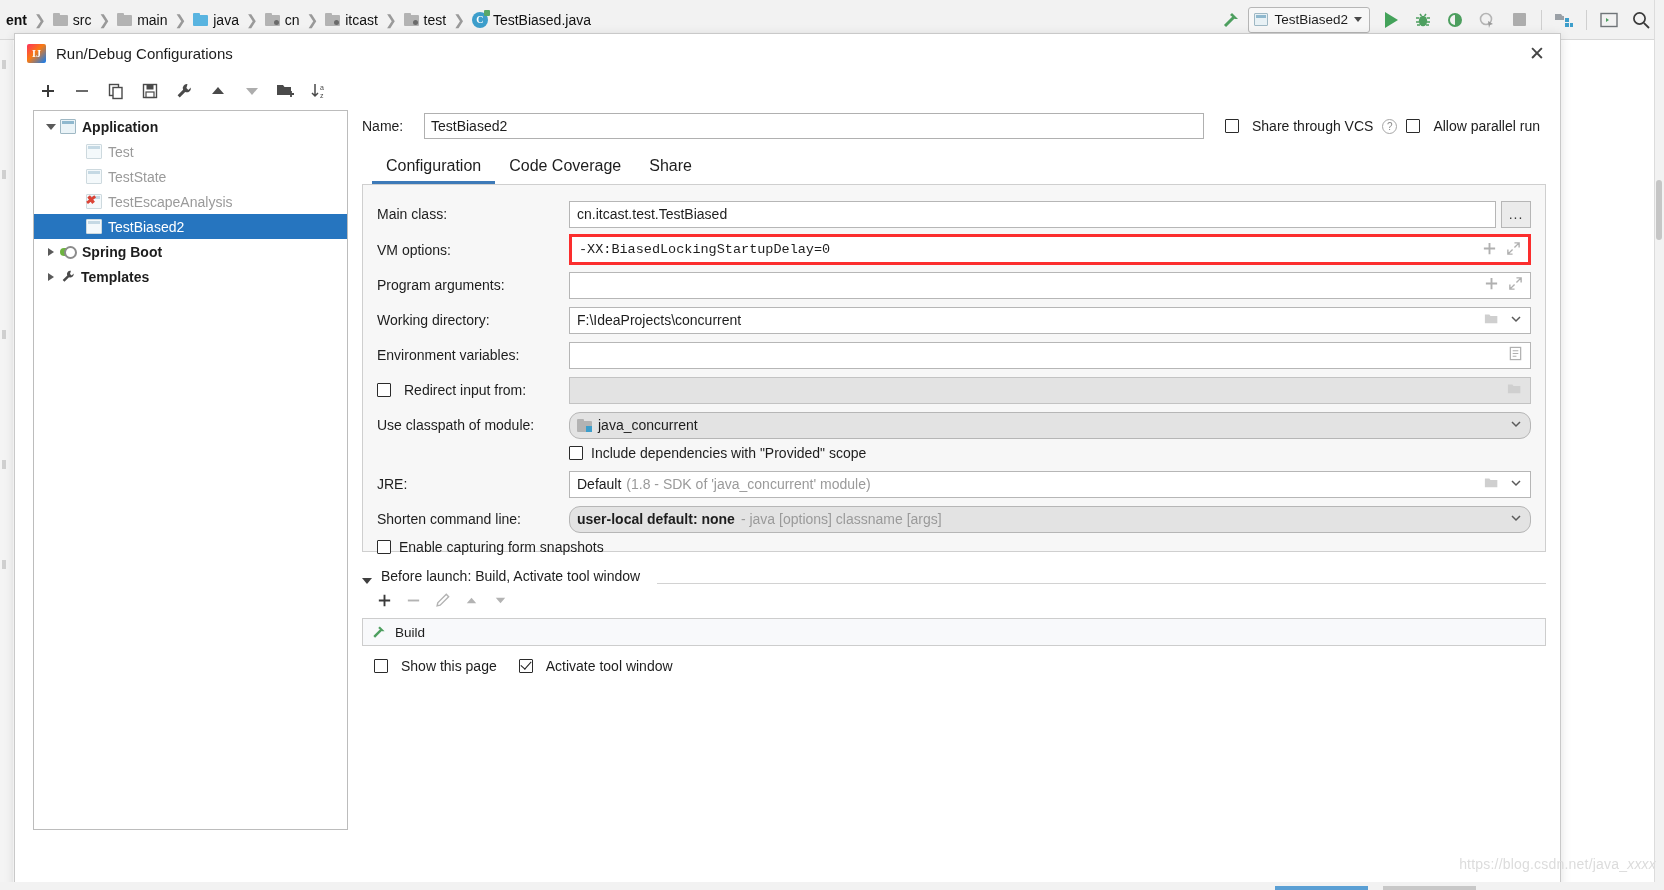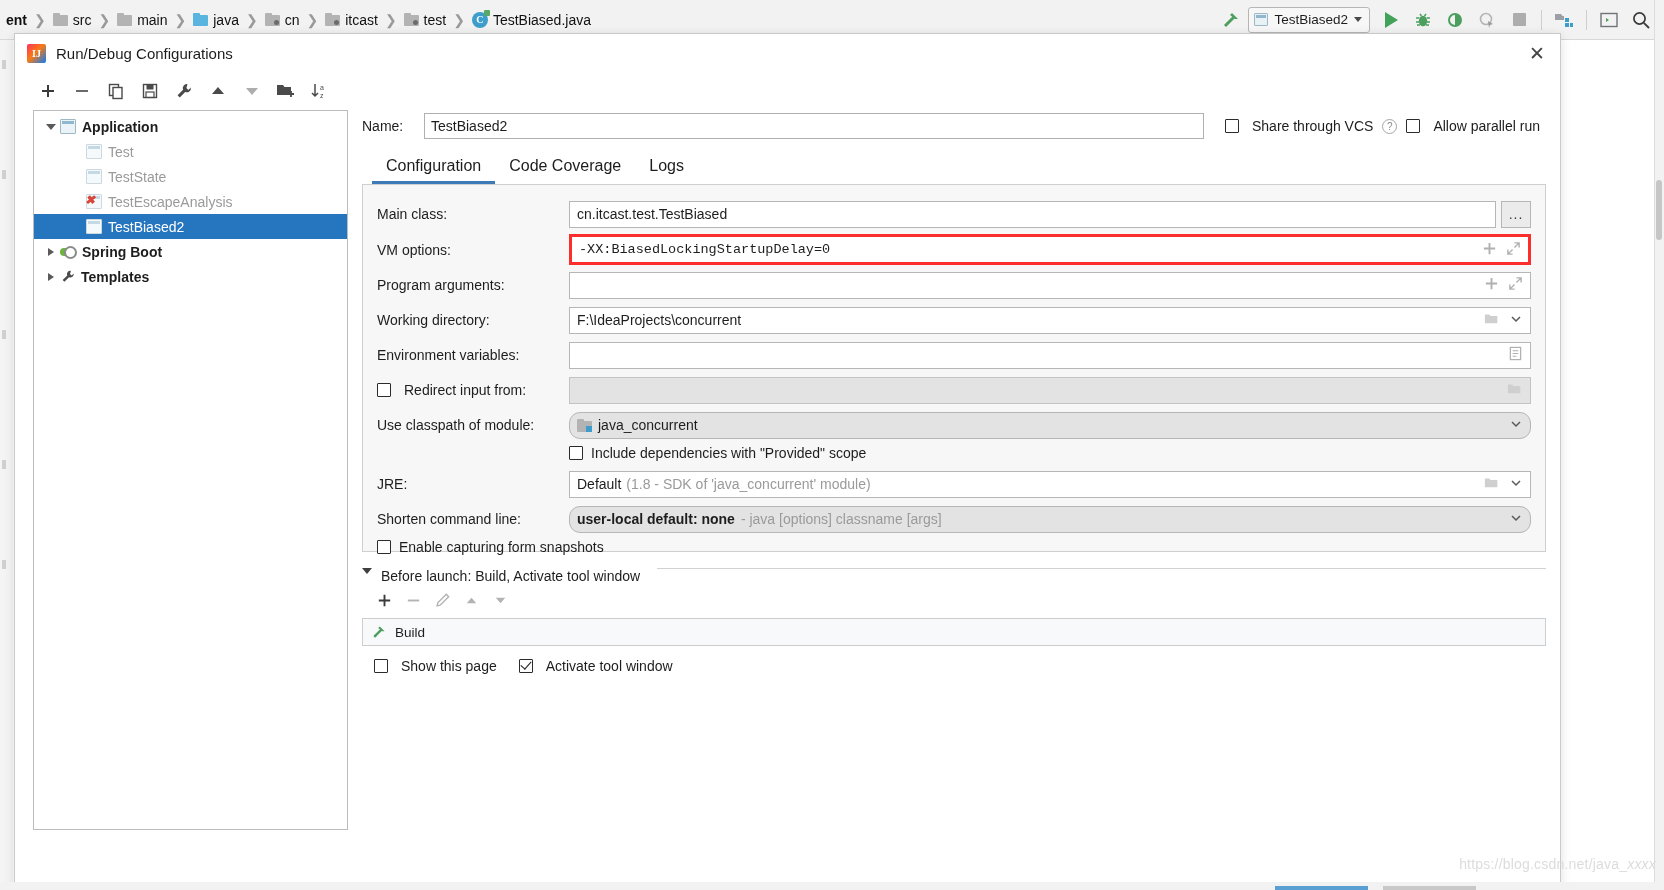--- a/index.html
+++ b/index.html
@@ -150,21 +150,21 @@
   .redbox { border: 3px solid #fb2d2d; padding: 0; }
   .subcb { display:flex; align-items:center; gap:8px; font-size:14px; margin: 4px 0 8px 0;}
   .sub-indent { margin-left: 192px; }
   .hint { color:#9a9a9a; }
   .modic { width:15px;height:13px;position:relative;margin-right:6px;flex:none;}
   .modic::before{content:"";position:absolute;left:0;top:2px;width:15px;height:11px;background:#b3b3b3;border-radius:1px;}
   .modic::after{content:"";position:absolute;left:0;top:0;width:7px;height:3px;background:#b3b3b3;border-radius:1px 1px 0 0;}
   .modic .sq{position:absolute;right:0;bottom:0;width:6px;height:6px;background:#3d9ecb;z-index:2;}
 
   
-  .bl-head { display:flex; align-items:flex-start; gap:9px; margin-top: 16px; }
+  .bl-head { display:flex; align-items:flex-end; gap:9px; margin-top: 16px; }
   .bl-head .tri { width:0;height:0;border-left:5px solid transparent;border-right:5px solid transparent;border-top:6px solid #3f3f3f;}
   .bl-head .txt { font-size:14px; }
   .bl-head .line { flex:1; height:1px; background:#d2d2d2; margin-left: 8px; }
   .bl-tools { display:flex; align-items:center; gap: 12px; padding: 8px 0 6px 14px; }
   .bl-list { border:1px solid #cdcdcd; background:#f8f9fb; height:28px; display:flex; align-items:center; padding-left: 8px; gap:8px; }
   .hammer { width:16px;height:16px;flex:none; }
   .bl-foot { display:flex; align-items:center; gap: 22px; margin-top: 12px; padding-left: 12px;}
 
   .watermark {
     position:absolute; right: 8px; bottom: 18px;
@@ -432,21 +432,21 @@
             <div class="cbl">
               <span class="cb"></span>
               <span>Allow parallel run</span>
             </div>
           </div>
         </div>
 
         <div class="tabs">
           <div class="tab active"><span>Configuration</span></div>
           <div class="tab"><span>Code Coverage</span></div>
-          <div class="tab"><span>Logs</span></div>
+          <div class="tab"><span>Share</span></div>
         </div>
 
         <div class="panel">
 
           <div class="frow">
             <span class="flab">Main class:</span>
             <div class="fctl">
               <div class="tf">
                 <span>cn.itcast.test.TestBiased</span>
               </div>

